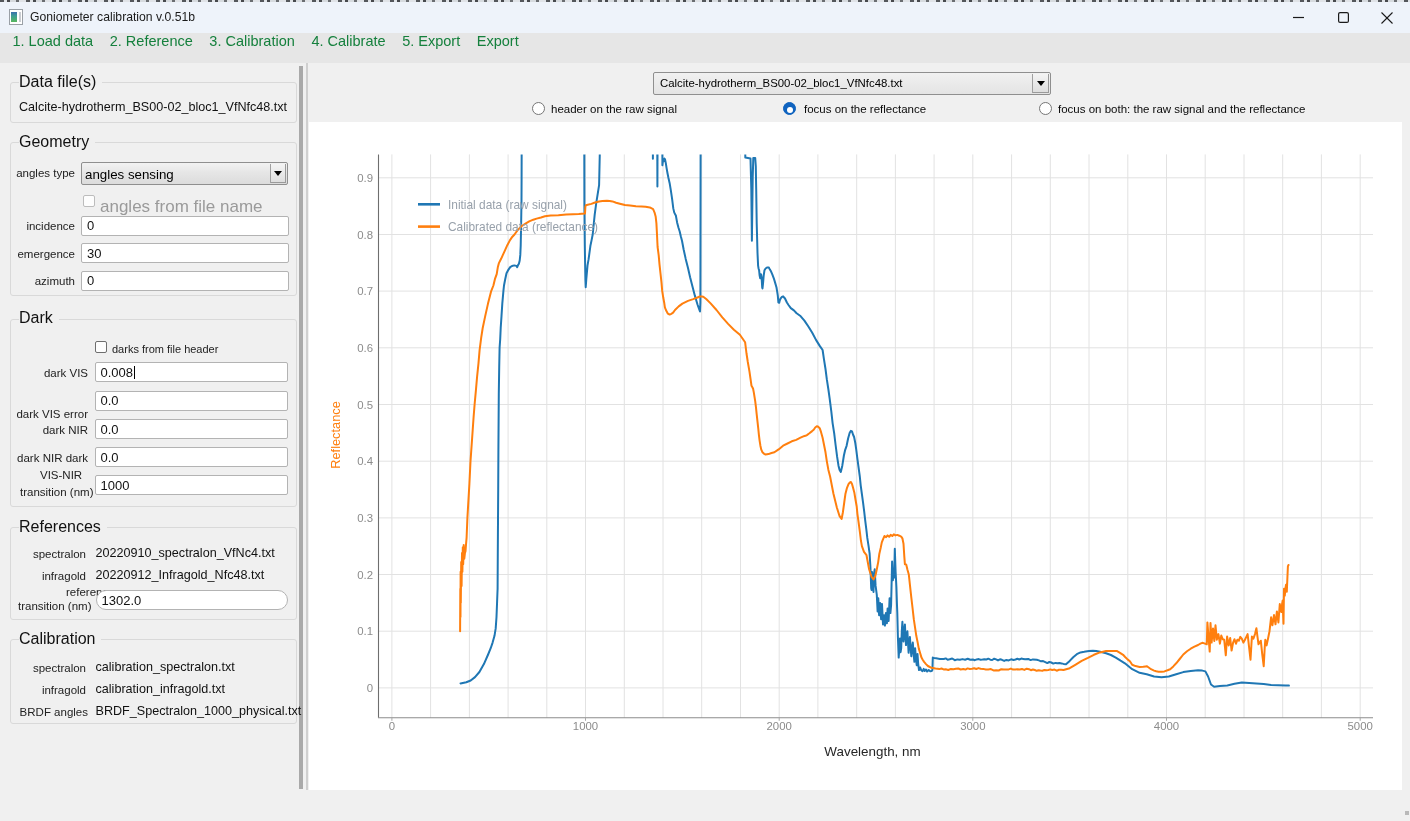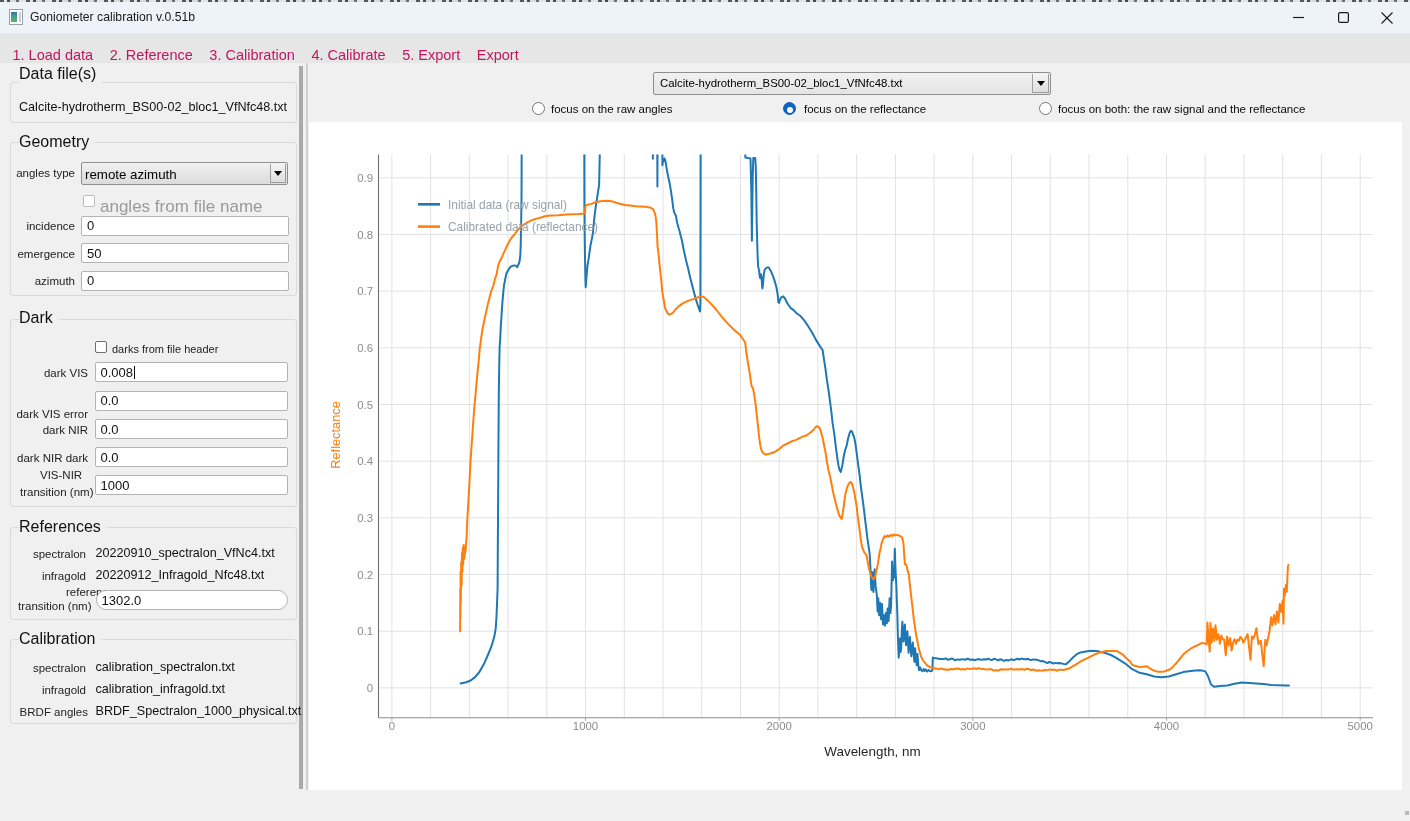--- a/index.html
+++ b/index.html
@@ -15,21 +15,21 @@
 #titlebar { left:0; top:2px; width:1410px; height:31px; background:#eef3fa; }
 #appicon { left:8.5px; top:9px; width:14px; height:16px; background:#fff; border:1px solid #9aa0a6; }
 #appicon .c1 { position:absolute; left:1px; top:2px; width:6px; height:10px;
   background:linear-gradient(180deg,#3b6fae 0%,#3f9e94 40%,#57b75e 100%); }
 #appicon .c2 { position:absolute; left:9px; top:2px; width:2px; height:10px; background:#c9cdd2; }
 #titletext { left:30px; top:10px; font-size:12.2px; color:#1a1a1a; }
 .winbtn { top:2px; height:31px; width:46px; display:flex; align-items:center; justify-content:center; }
 #btn-min { left:1275px; } #btn-max { left:1320px; } #btn-close { left:1364px; }
 
 
-#menubar { left:0; top:33px; width:1410px; height:30px; background:#e6e6e6; display:flex; align-items:flex-end; font-size:14.5px; color:#be185d; }
+#menubar { left:0; top:33px; width:1410px; height:30px; background:#e6e6e6; display:flex; align-items:flex-start; font-size:14.5px; color:#15803d; }
 #menubar span { padding:0 8.3px; } #menubar span:first-child { padding-left:12.5px; }
 
 
 #scrollbar { left:299px; top:66px; width:4px; height:723px; background:#a9a9a9; }
 #splitter { left:306px; top:63px; width:2px; height:727px; background:#cfcfcf; }
 
 .group { position:absolute; left:10px; width:287px; border:1px solid #d9d9d9; border-radius:3px; }
 .gtitle { position:absolute; left:19px; font-size:16px; color:#111; background:#f0f0f0; padding-right:6px; }
 .lbl { position:absolute; font-size:11.5px; color:#222; text-align:right; }
 .val { position:absolute; font-size:12.6px; color:#111; }
@@ -175,37 +175,37 @@
 <text x="139" y="109.1" class="leg2">Calibrated data (reflectance)</text>
 <text x="563.5" y="634" text-anchor="middle" font-family="Liberation Sans, sans-serif" font-size="13.4" fill="#262626">Wavelength, nm</text>
 <text x="31" y="313" text-anchor="middle" font-family="Liberation Sans, sans-serif" font-size="12.8" fill="#ff7f0e" transform="rotate(-90 31 313)">Reflectance</text>
 <style>.tick{font-family:"Liberation Sans",sans-serif;}.leg2{font-family:"Liberation Sans",sans-serif;font-size:11.9px;fill:#98a1ab;}</style>
 </svg>
 
 <div class="abs" id="scrollbar"></div>
 <div class="abs" id="splitter"></div>
 
 <div class="group" style="top:82px;height:41px;"></div>
-<div class="gtitle" style="top:65px;">Data file(s)</div>
+<div class="gtitle" style="top:73px;">Data file(s)</div>
 <div class="val" style="left:19px;top:100px;">Calcite-hydrotherm_BS00-02_bloc1_VfNfc48.txt</div>
 
 <div class="group" style="top:142px;height:154px;"></div>
 <div class="gtitle" style="top:133px;">Geometry</div>
 <div class="lbl" style="left:0px;top:167px;width:75px;">angles type</div>
 <div id="combo1" class="abs">
-    <div class="txt">remote azimuth</div>
+    <div class="txt">angles sensing</div>
     <div class="btn"></div>
     <div class="tri"></div>
   </div>
 <div class="cbox" style="left:83px;top:195px;border:1px solid #bcbcbc;"></div>
 <div class="lbl" style="left:100px;top:196.5px;text-align:left;color:#9a9a9a;font-size:17px;">angles from file name</div>
 <div class="lbl" style="left:0px;top:220px;width:75px;">incidence</div>
 <div class="inp" style="left:81px;top:215.5px;width:208px;height:20px;">0</div>
 <div class="lbl" style="left:0px;top:247.5px;width:75px;">emergence</div>
-<div class="inp" style="left:81px;top:243px;width:208px;height:20px;">50</div>
+<div class="inp" style="left:81px;top:243px;width:208px;height:20px;">30</div>
 <div class="lbl" style="left:0px;top:275px;width:75px;">azimuth</div>
 <div class="inp" style="left:81px;top:270.5px;width:208px;height:20px;">0</div>
 
 <div class="group" style="top:318.5px;height:188px;"></div>
 <div class="gtitle" style="top:309px;">Dark</div>
 <div class="cbox" style="left:95px;top:341px;border:1px solid #6e6e6e;"></div>
 <div class="lbl" style="left:112px;top:342.5px;text-align:left;color:#222;font-size:11px;">darks from file header</div>
 <div class="lbl" style="left:0px;top:367px;width:88px;">dark VIS</div>
 <div class="inp" style="left:94.5px;top:362px;width:193.5px;height:20px;">0.008<span style="display:inline-block;width:1px;height:13px;background:#000;margin-left:1px;"></span></div>
 <div class="lbl" style="left:0px;top:408px;width:88px;">dark VIS error</div>
@@ -237,19 +237,19 @@
 <div class="lbl" style="left:0px;top:706px;width:88px;">BRDF angles</div>
 <div class="val" style="left:95.5px;top:704px;">BRDF_Spectralon_1000_physical.txt</div>
 
 <div id="combo2" class="abs">
     <div class="txt">Calcite-hydrotherm_BS00-02_bloc1_VfNfc48.txt</div>
     <div class="btn"></div>
     <div class="tri"></div>
   </div>
 
 <div class="radio" style="left:532px;top:102px;"></div>
-<div class="rlbl" style="left:551px;top:102.5px;">focus on the raw angles</div>
+<div class="rlbl" style="left:551px;top:102.5px;">header on the raw signal</div>
 <div class="radio sel" style="left:782.5px;top:102px;"></div>
 <div class="rlbl" style="left:804px;top:102.5px;">focus on the reflectance</div>
 <div class="radio" style="left:1039px;top:102px;"></div>
 <div class="rlbl" style="left:1058px;top:102.5px;">focus on both: the raw signal and the reflectance</div>
 
 <div class="grip" style="left:1405px;top:811px;width:4px;height:4px;background:#b9b9b9;"></div>
 
 </body></html>

